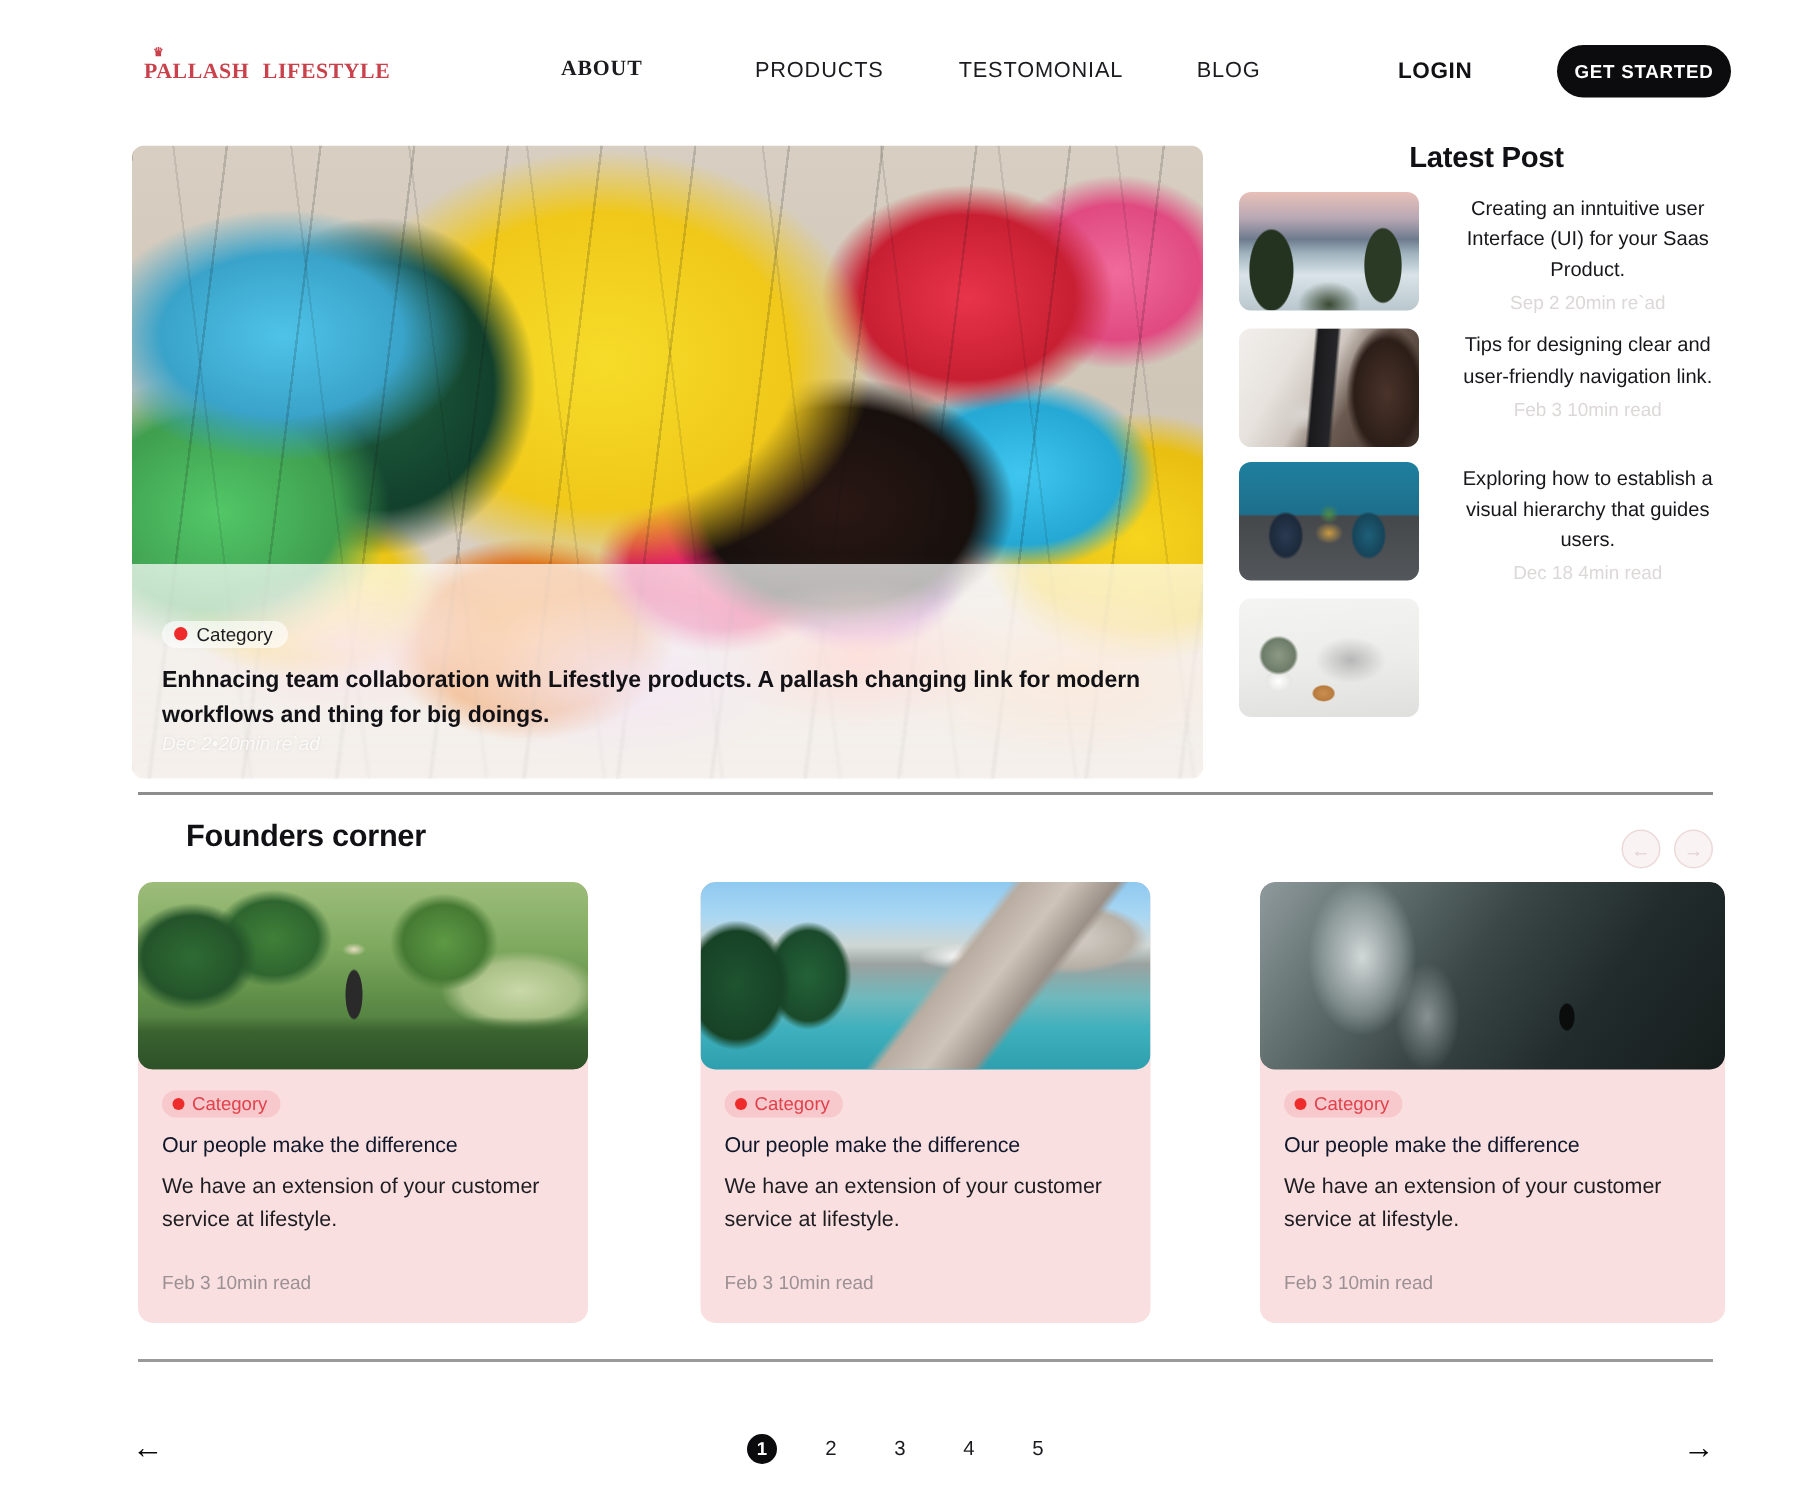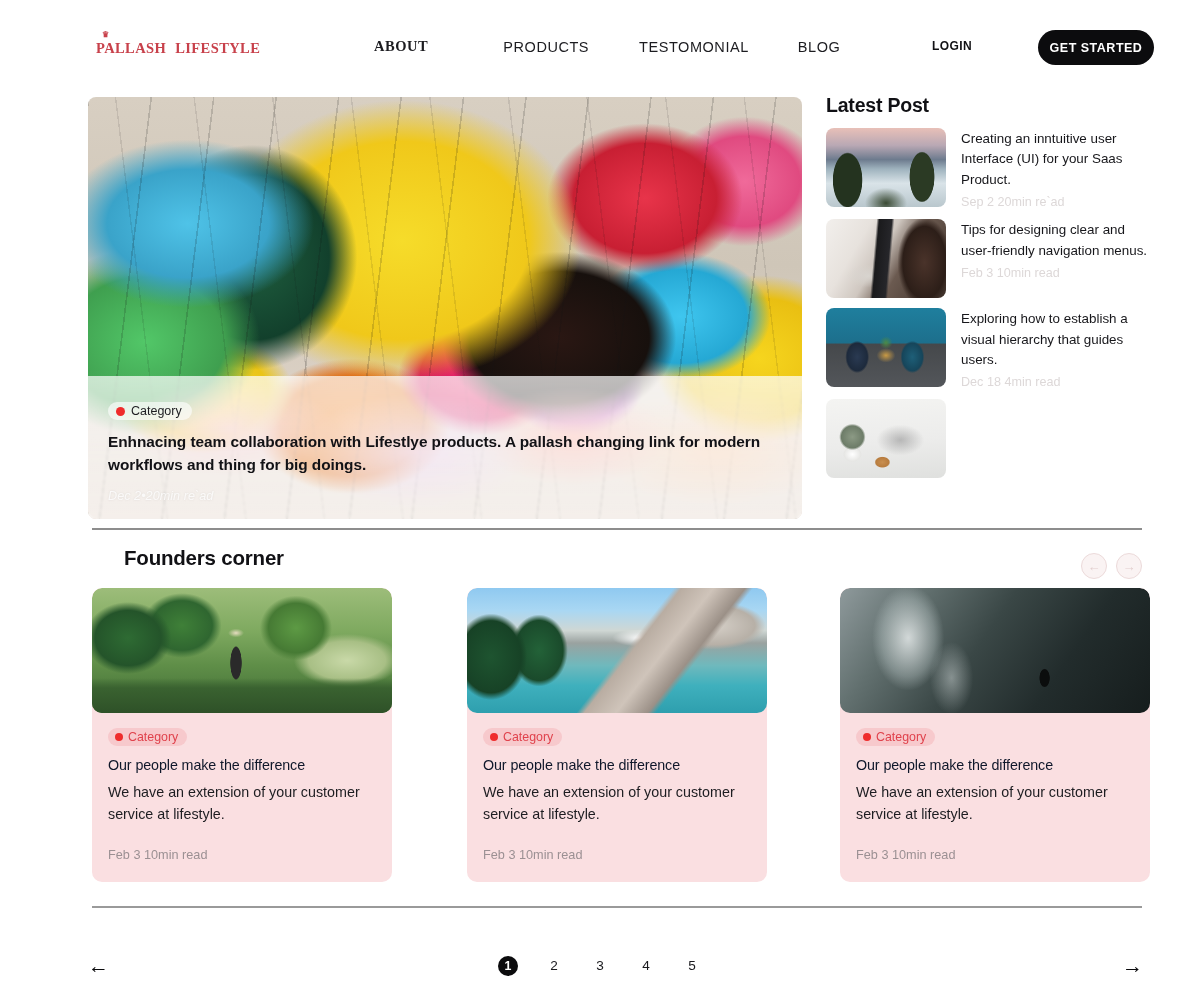--- a/index.html
+++ b/index.html
@@ -70,21 +70,21 @@
   }
   .nav-item.active { font-weight: bold; font-family: Liberation Serif, serif; }
   .nav-gap1 { width: 75px; }
   .nav-gap2 { width: 50px; }
   .nav-gap3 { width: 49px; }
 
   .login-link {
     position: absolute;
     left: 932px;
     top: 39px;
-    font-size: 12px;
+    font-size: 15px;
     font-weight: bold;
     letter-spacing: 0.4px;
     color: #111114;
     cursor: pointer;
   }
 
   .cta-button {
     position: absolute;
     left: 1038px;
     top: 30px;
@@ -189,33 +189,34 @@
   .hero-title {
     margin-top: 11px;
     font-size: 15.4px;
     font-weight: bold;
     line-height: 1.48;
     color: #121216;
     letter-spacing: -0.05px;
     max-width: 690px;
   }
   .hero-meta {
-    margin-top: 12px;
+    margin-top: 0;
     font-size: 12.7px;
     color: rgba(255,255,255,0.80);
     text-shadow: 0 0 2px rgba(160,150,150,0.25);
     font-style: italic;
   }
 
   
   .latest {
     position: absolute;
     left: 826px;
     top: 94px;
     width: 330px;
+    text-align: center;
   }
   .latest-title {
     font-size: 19.5px;
     font-weight: bold;
     color: #111115;
     letter-spacing: -0.2px;
     margin-bottom: 11px;
   }
   .post-row {
     display: flex;
@@ -539,21 +540,21 @@
       <div class="post-thumb thumb-1"></div>
       <div class="post-text">
         <div class="post-title">Creating an inntuitive user Interface (UI) for your Saas Product.</div>
         <div class="post-meta">Sep 2 20min re`ad</div>
       </div>
     </div>
 
     <div class="post-row">
       <div class="post-thumb thumb-2"></div>
       <div class="post-text">
-        <div class="post-title">Tips for designing clear and user-friendly navigation menus.</div>
+        <div class="post-title">Tips for designing clear and user-friendly navigation link.</div>
         <div class="post-meta">Feb 3 10min read</div>
       </div>
     </div>
 
     <div class="post-row">
       <div class="post-thumb thumb-3"></div>
       <div class="post-text">
         <div class="post-title">Exploring how to establish a visual hierarchy that guides users.</div>
         <div class="post-meta">Dec 18 4min read</div>
       </div>

